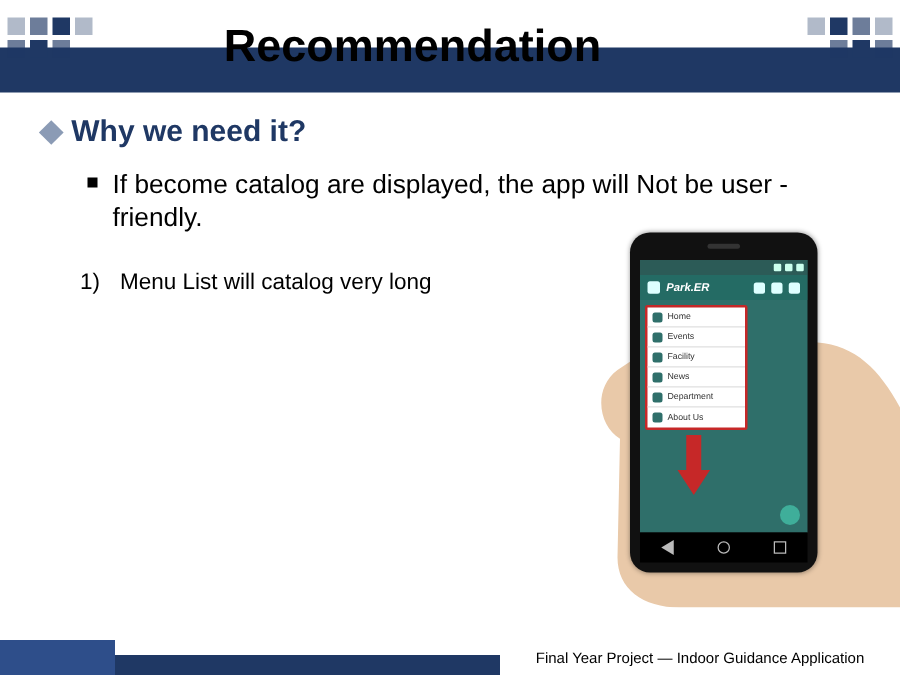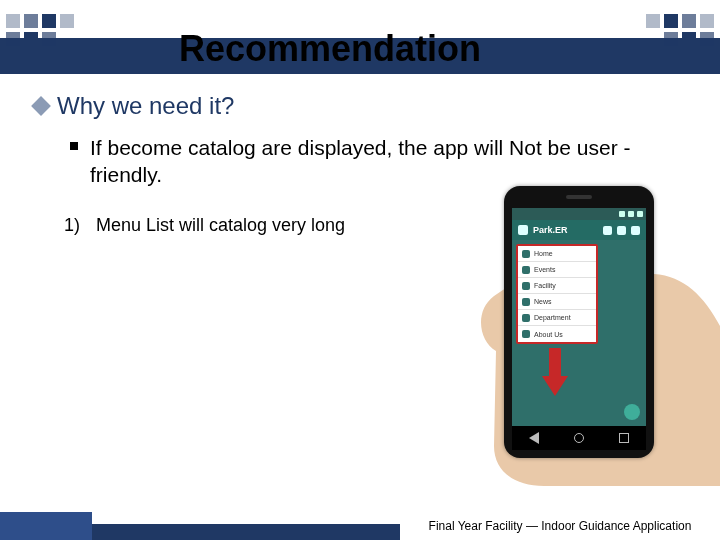--- a/index.html
+++ b/index.html
@@ -6,43 +6,43 @@
   html, body { width: 720px; height: 540px; font-family: Arial, Helvetica, sans-serif; background: #fff; overflow: hidden; }
   .slide { position: relative; width: 720px; height: 540px; }
 
   
   .title-band { position: absolute; left: 0; top: 38px; width: 720px; height: 36px; background: #1f3864; }
   .title-squares-left { position: absolute; left: 6px; top: 34px; }
   .title-squares-right { position: absolute; right: 6px; top: 34px; }
   .sq { position: absolute; width: 14px; height: 14px; background: #1f3864; }
   .sq.light { opacity: .35; }
   .sq.mid { opacity: .65; }
-  .page-title { position: absolute; top: 28px; left: 0; width: 660px; text-align: center; font-size: 36px; font-weight: 700; color: #000; }
+  .page-title { position: absolute; top: 16px; left: 0; width: 660px; text-align: center; font-size: 36px; font-weight: 700; color: #000; }
 
   
   .content { position: absolute; left: 34px; top: 92px; right: 34px; }
-  .line1 { display: flex; align-items: center; color: #1f3864; font-weight: 400; font-size: 24px; }
+  .line1 { display: flex; align-items: center; color: #1f3864; font-weight: 700; font-size: 24px; }
   .diamond-icon { width: 14px; height: 14px; background: #8b9bb5; transform: rotate(45deg); margin-right: 9px; position: relative; }
   .diamond-icon::before, .diamond-icon::after { content: ""; position: absolute; background: #8b9bb5; }
   .line2 { margin: 14px 0 0 36px; font-size: 21px; color: #000; display: flex; align-items: flex-start; }
   .square-bullet { width: 8px; height: 8px; background: #000; margin-top: 8px; margin-right: 12px; flex: 0 0 auto; }
   .line2-text { line-height: 1.3; }
   .line3 { margin: 26px 0 0 30px; font-size: 18px; color: #000; display: flex; }
   .num { margin-right: 16px; }
 
   
   .hand { position: absolute; right: 0; bottom: 54px; width: 286px; height: 300px; }
   .hand-svg { position: absolute; inset: 0; }
   .phone { position: absolute; left: 70px; top: 0; width: 150px; height: 272px; background: #111; border-radius: 16px; box-shadow: 0 0 4px rgba(0,0,0,.4); }
   .phone-screen { position: absolute; left: 8px; right: 8px; top: 22px; bottom: 32px; background: #2f6f6a; overflow: hidden; }
   .statusbar { height: 12px; background: #2c5b57; display: flex; justify-content: flex-end; align-items: center; gap: 3px; padding: 0 3px; }
   .statusbar .dot { width: 6px; height: 6px; background: #cfe; border-radius: 1px; font-size: 0; }
   .appbar { height: 20px; background: #246b64; display: flex; align-items: center; padding: 0 6px; gap: 5px; }
   .appbar .ico { width: 10px; height: 10px; background: #dff; border-radius: 2px; }
-  .appbar .title { color: #fff; font-size: 9px; font-weight: 600; flex: 1; }
+  .appbar .title { color: #fff; font-size: 9px; font-weight: 600; flex: 1; font-style: italic; }
   .appbar .ico.small { width: 9px; height: 9px; }
   .menu { position: absolute; left: 4px; top: 36px; width: 82px; background: #fff; border: 2px solid #c62828; border-radius: 2px; }
   .menu-item { display: flex; align-items: center; height: 16px; border-bottom: 1px solid #e0e0e0; padding: 0 4px; font-size: 7px; color: #333; }
   .menu-item:last-child { border-bottom: none; }
   .menu-item .mi-ico { width: 8px; height: 8px; background: #2f6f6a; border-radius: 2px; margin-right: 4px; }
   .arrow-down { position: absolute; left: 30px; top: 140px; width: 26px; height: 50px; }
   .arrow-down .stem { position: absolute; left: 7px; top: 0; width: 12px; height: 30px; background: #c62828; }
   .arrow-down .head { position: absolute; left: 0; top: 28px; width: 0; height: 0; border-left: 13px solid transparent; border-right: 13px solid transparent; border-top: 20px solid #c62828; }
   .fab { position: absolute; right: 6px; bottom: 6px; width: 16px; height: 16px; background: #3fae9a; border-radius: 50%; }
   .navbar { position: absolute; left: 8px; right: 8px; bottom: 8px; height: 24px; background: #000; display: flex; align-items: center; justify-content: space-around; }
@@ -155,16 +155,16 @@
         <span class="nb tri"></span>
         <span class="nb circ"></span>
         <span class="nb sqn"></span>
       </div>
     </div>
   </div>
 
   <div class="footer-bar"></div>
   <div class="footer-accent"></div>
   <div class="footer-box">
-    <span>Final Year Facility — Indoor Guidance Application</span>
+    <span>Final Year Project — Indoor Guidance Application</span>
   </div>
 
 </div>
 
 </body></html>

